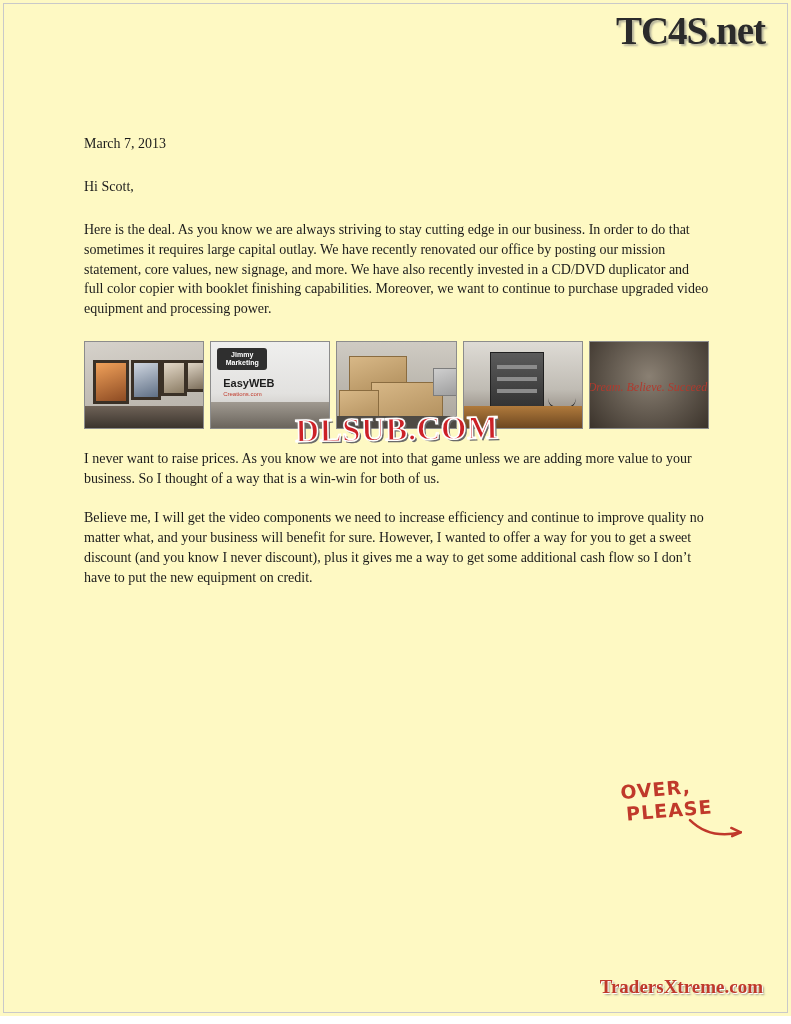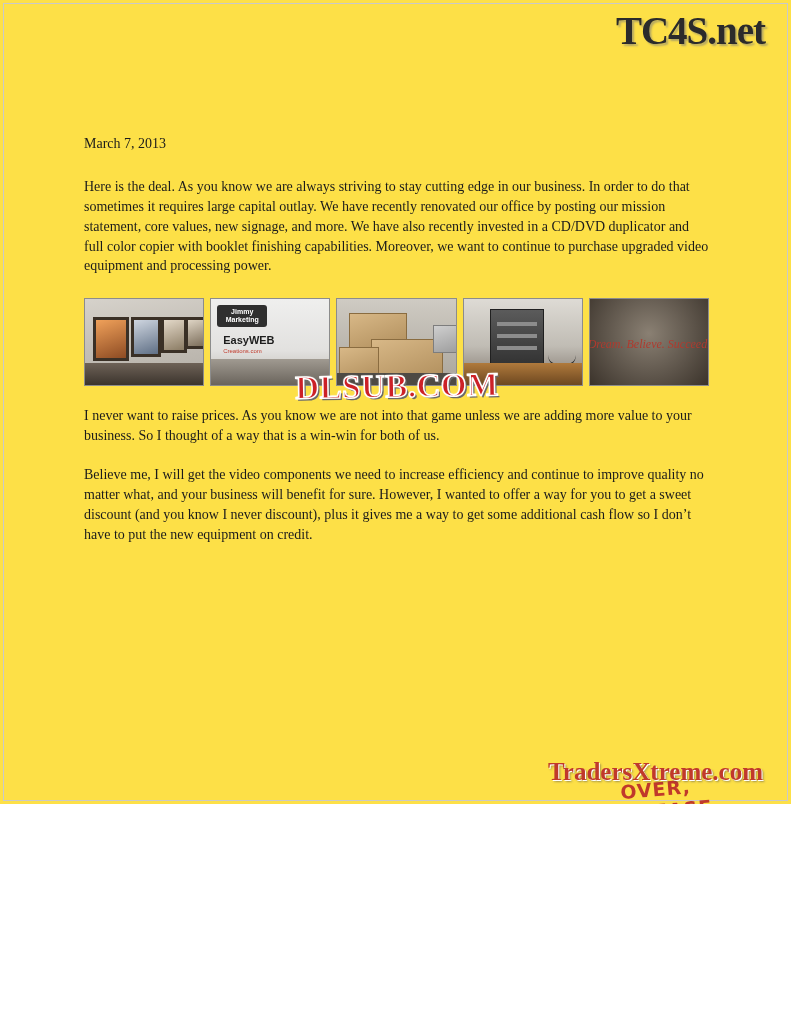--- a/index.html
+++ b/index.html
@@ -7,22 +7,22 @@
     padding: 0;
     background: #ffffff;
   }
   body {
     font-family: "Liberation Serif", serif;
     color: #1a1a1a;
   }
   .page {
     position: relative;
     width: 791px;
-    height: 804px;
-    background: #fde047;
+    height: 1016px;
+    background: #fef9c3;
     overflow: hidden;
     box-sizing: border-box;
   }
   .page-border {
     position: absolute;
     left: 3px;
     top: 3px;
     right: 3px;
     bottom: 3px;
     border: 1px solid #c9c9c9;
@@ -204,37 +204,38 @@
   }
   .hand-arrow svg { display:block; }
 
   
   .footer-brand {
     position: absolute;
     right: 28px;
     bottom: 18px;
     font-family: "Liberation Serif", serif;
     font-weight: bold;
-    font-size: 25px;
+    font-size: 19px;
     color: #c0392b;
     text-shadow: 1px 1px 0 #ffffff, 2px 2px 2px rgba(80,80,80,0.5);
   }
 </style>
 </head>
 <body>
 
 <div class="page">
   <div class="page-border"></div>
 
   <div class="header-brand">TC4S.net</div>
 
   <div class="letter">
 
     <p class="date">March 7, 2013</p>
 
+    <p class="salutation">Hi Scott,</p>
 
 
     <p>Here is the deal. As you know we are always striving to stay cutting edge in our business. In order to do that sometimes it requires large capital outlay.  We have recently renovated our office by posting our mission statement, core values, new signage, and more.   We have also recently invested in a CD/DVD duplicator and full color copier with booklet finishing capabilities.  Moreover, we want to continue to purchase upgraded video equipment and processing power.</p>
 
     <div class="photo-strip">
 
       <div class="photo ph1">
         <div class="frame f1"></div>
         <div class="frame f2"></div>
         <div class="frame f3"></div>

